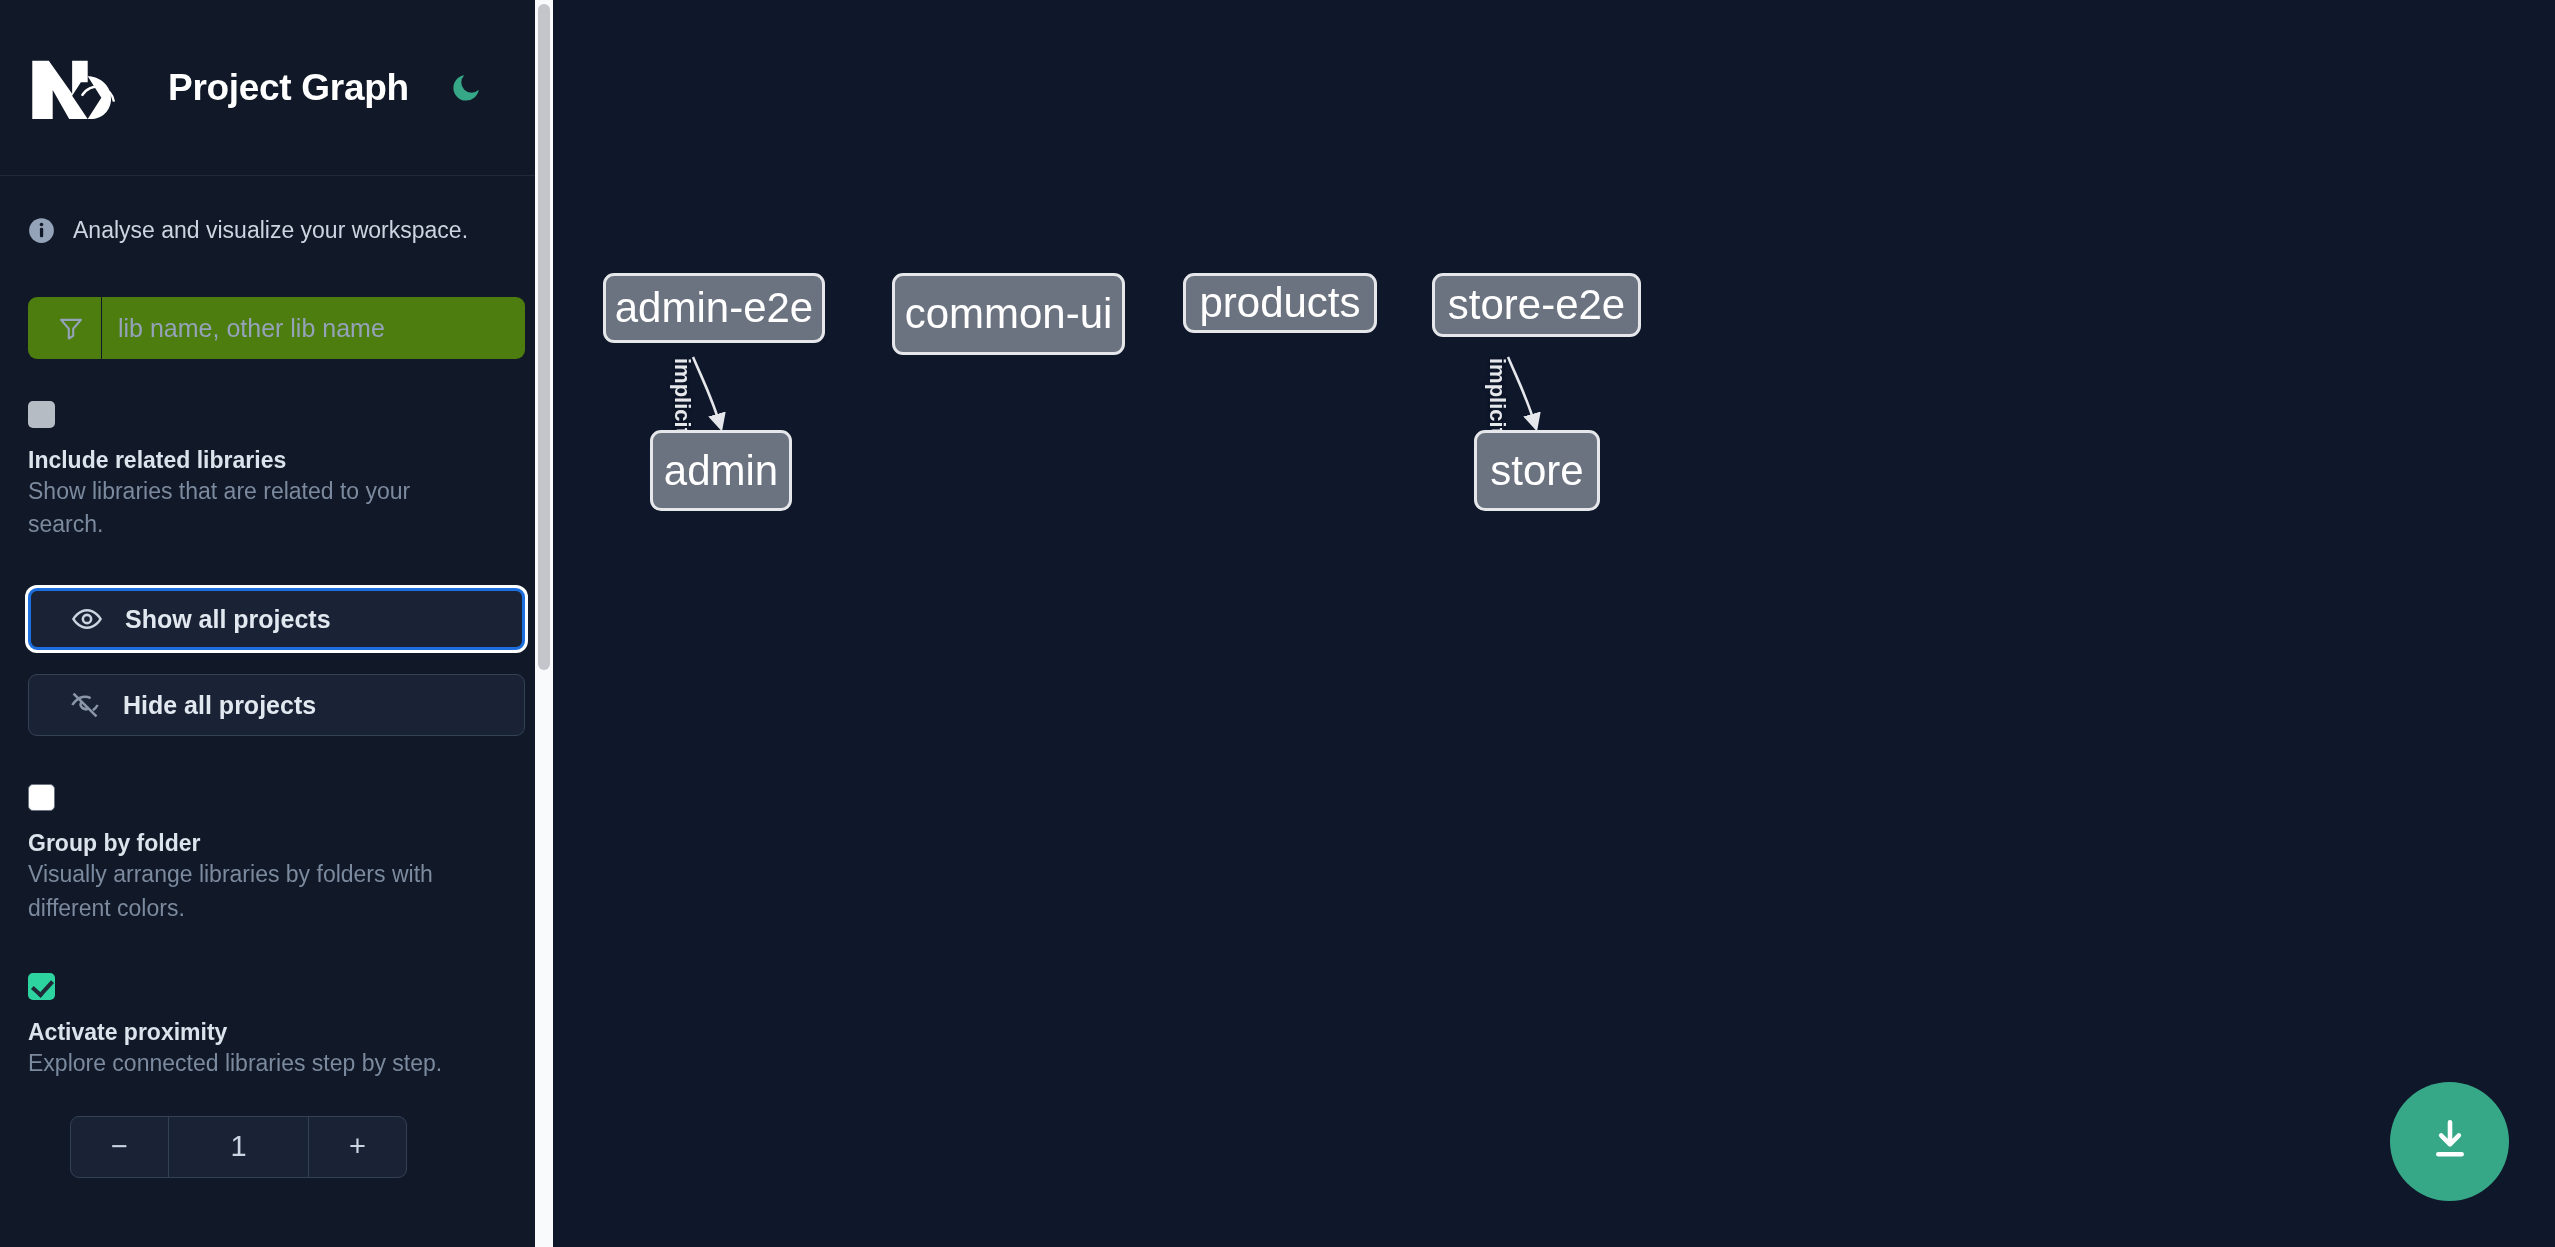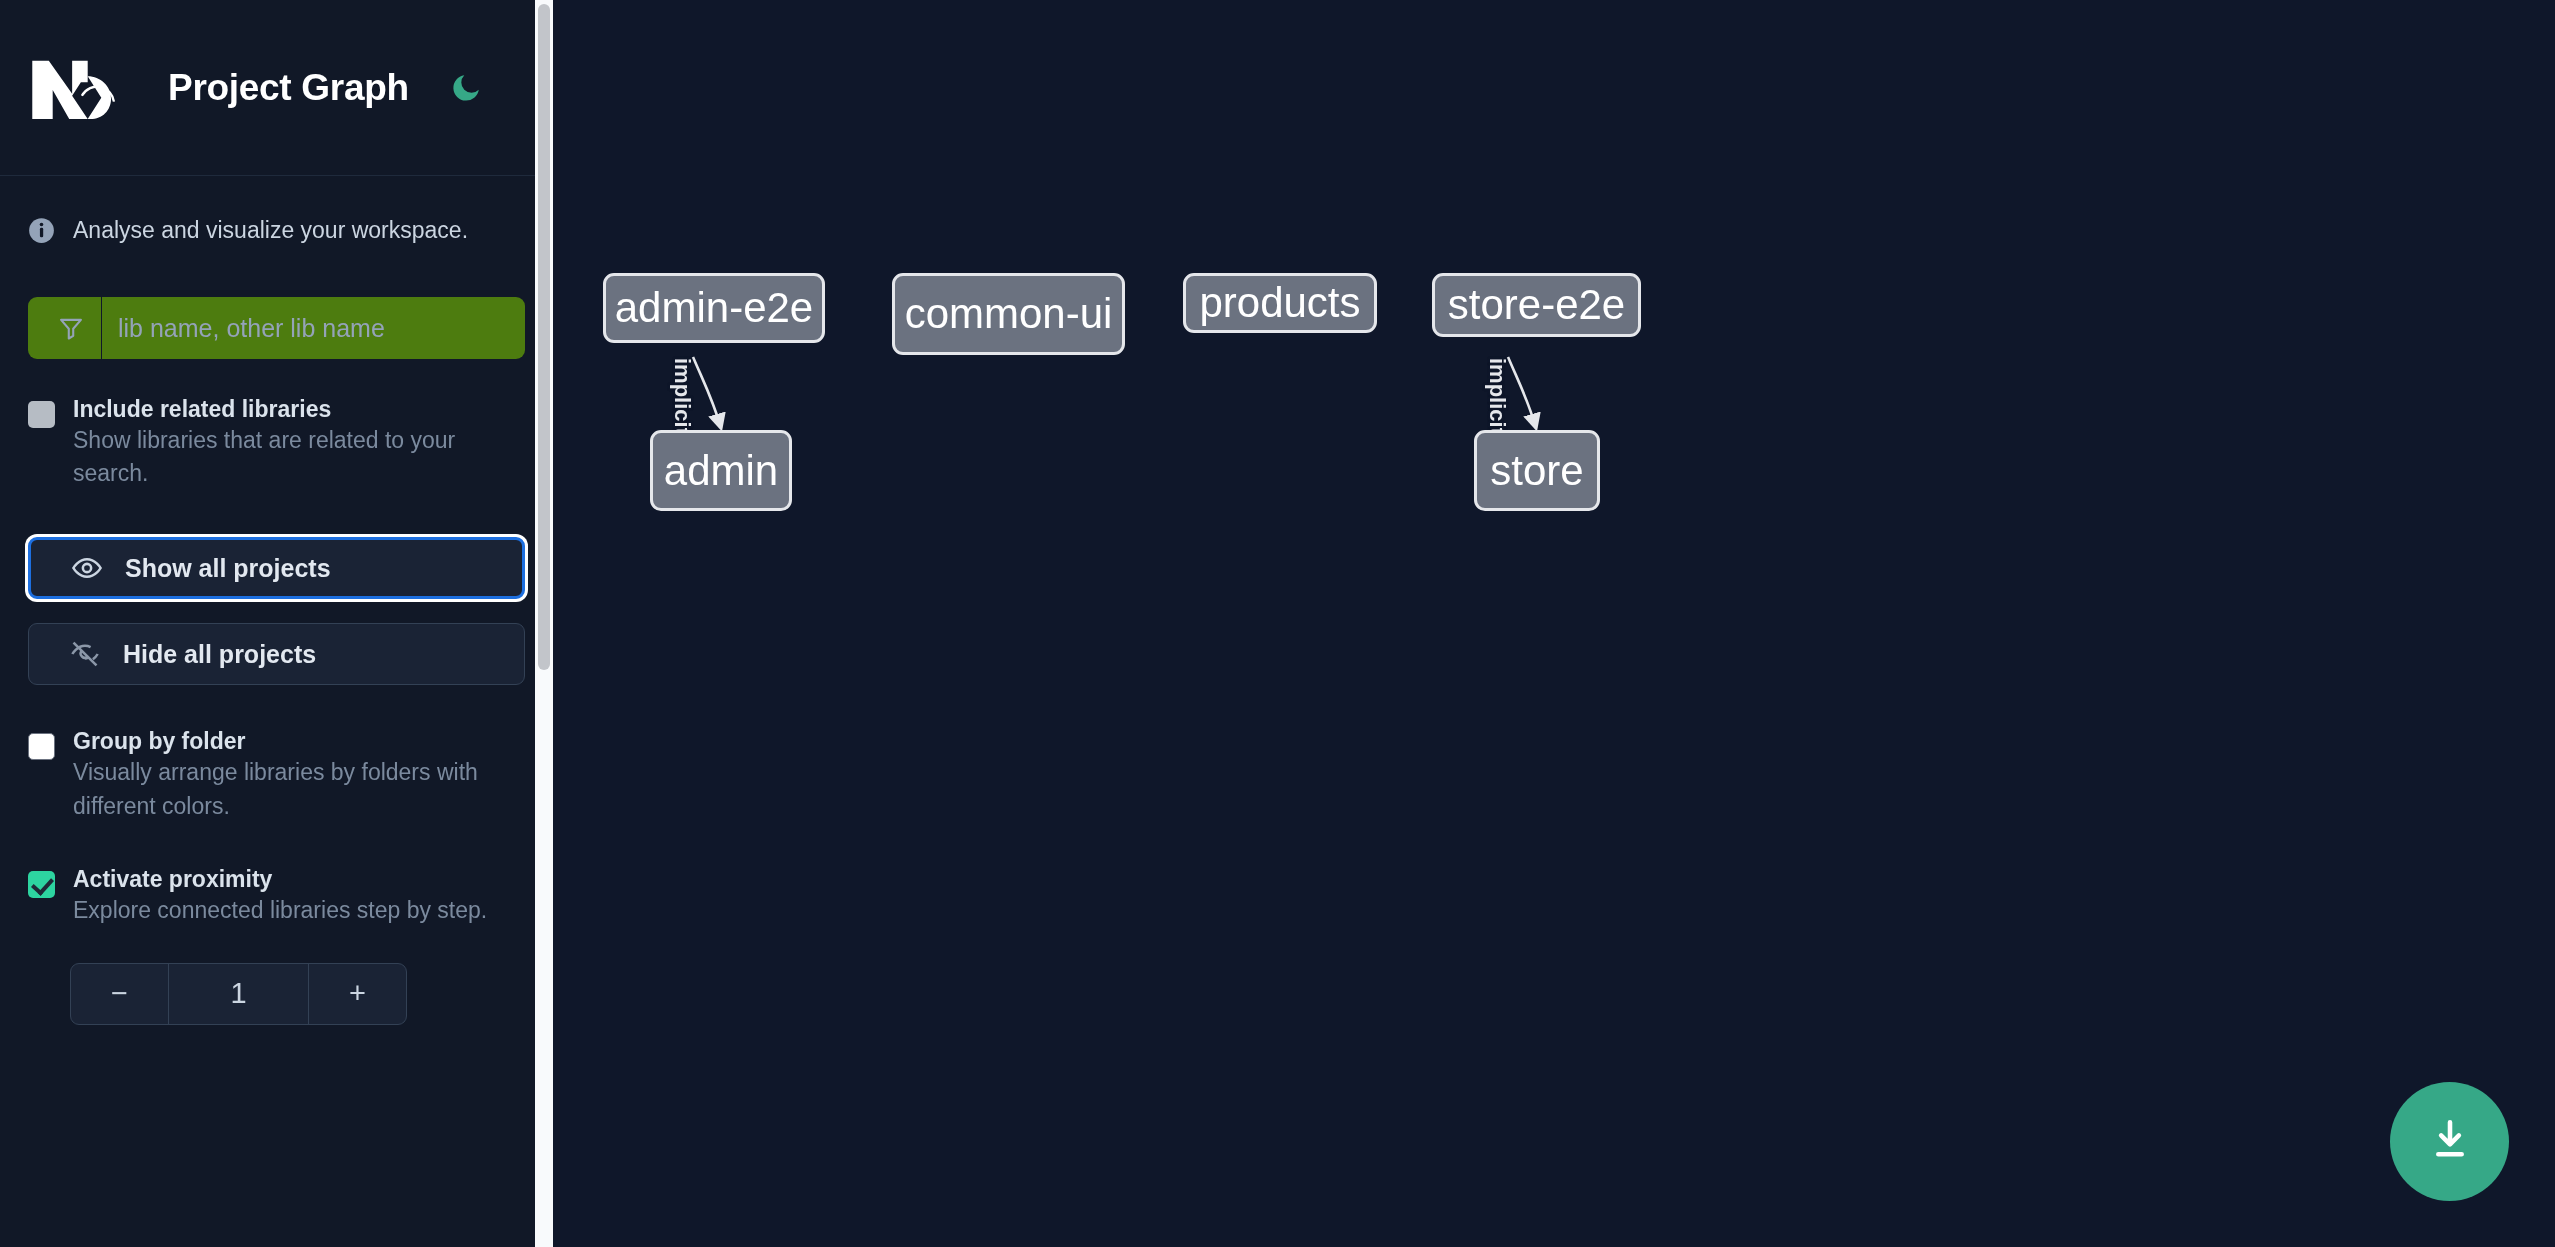--- a/index.html
+++ b/index.html
@@ -58,21 +58,21 @@
     display: flex; align-items: center; justify-content: center;
     border-right: 1px solid #0f172a;
   }
   .filter-input {
     flex: 1; background: transparent; border: none; outline: none;
     font-family: "Liberation Sans", sans-serif;
     font-size: 25px; color: #e2e8f0; padding: 0 16px;
   }
   .filter-input::placeholder { color: #94a3b8; }
 
-  .check-block { margin-top: 36px; display: flex; gap: 18px; }
+  .check-block { margin-top: 36px; display: flex; gap: 18px; flex-direction: column; }
   .check-block.second { margin-top: 42px; }
   .cb {
     width: 27px; height: 27px; flex: 0 0 27px; margin-top: 6px;
     border-radius: 5px; position: relative;
   }
   .cb-disabled { background: #b6bcc4; }
   .cb-empty { background: #ffffff; border: 1px solid #6b7280; }
   .cb-checked { background: #2dd4a0; }
   .cb-checked::after {
     content: ""; position: absolute;

